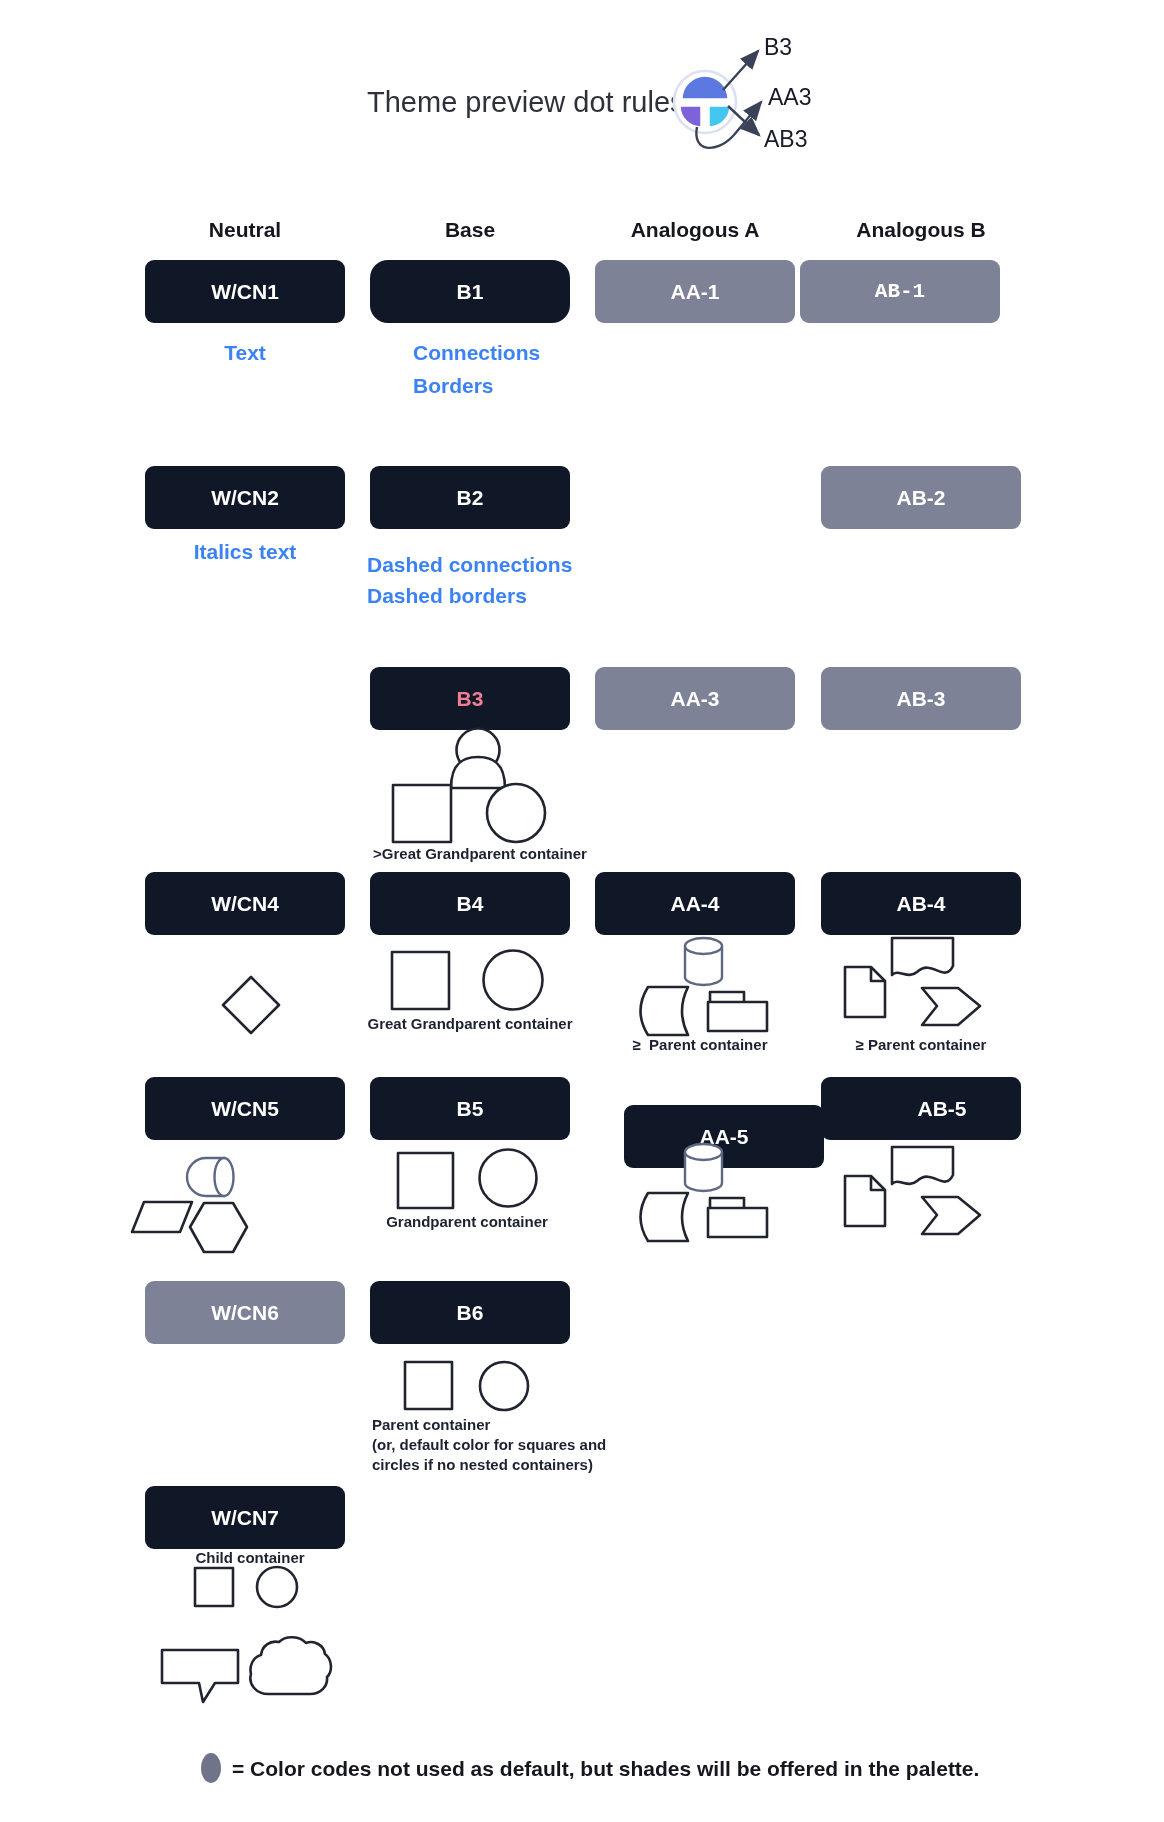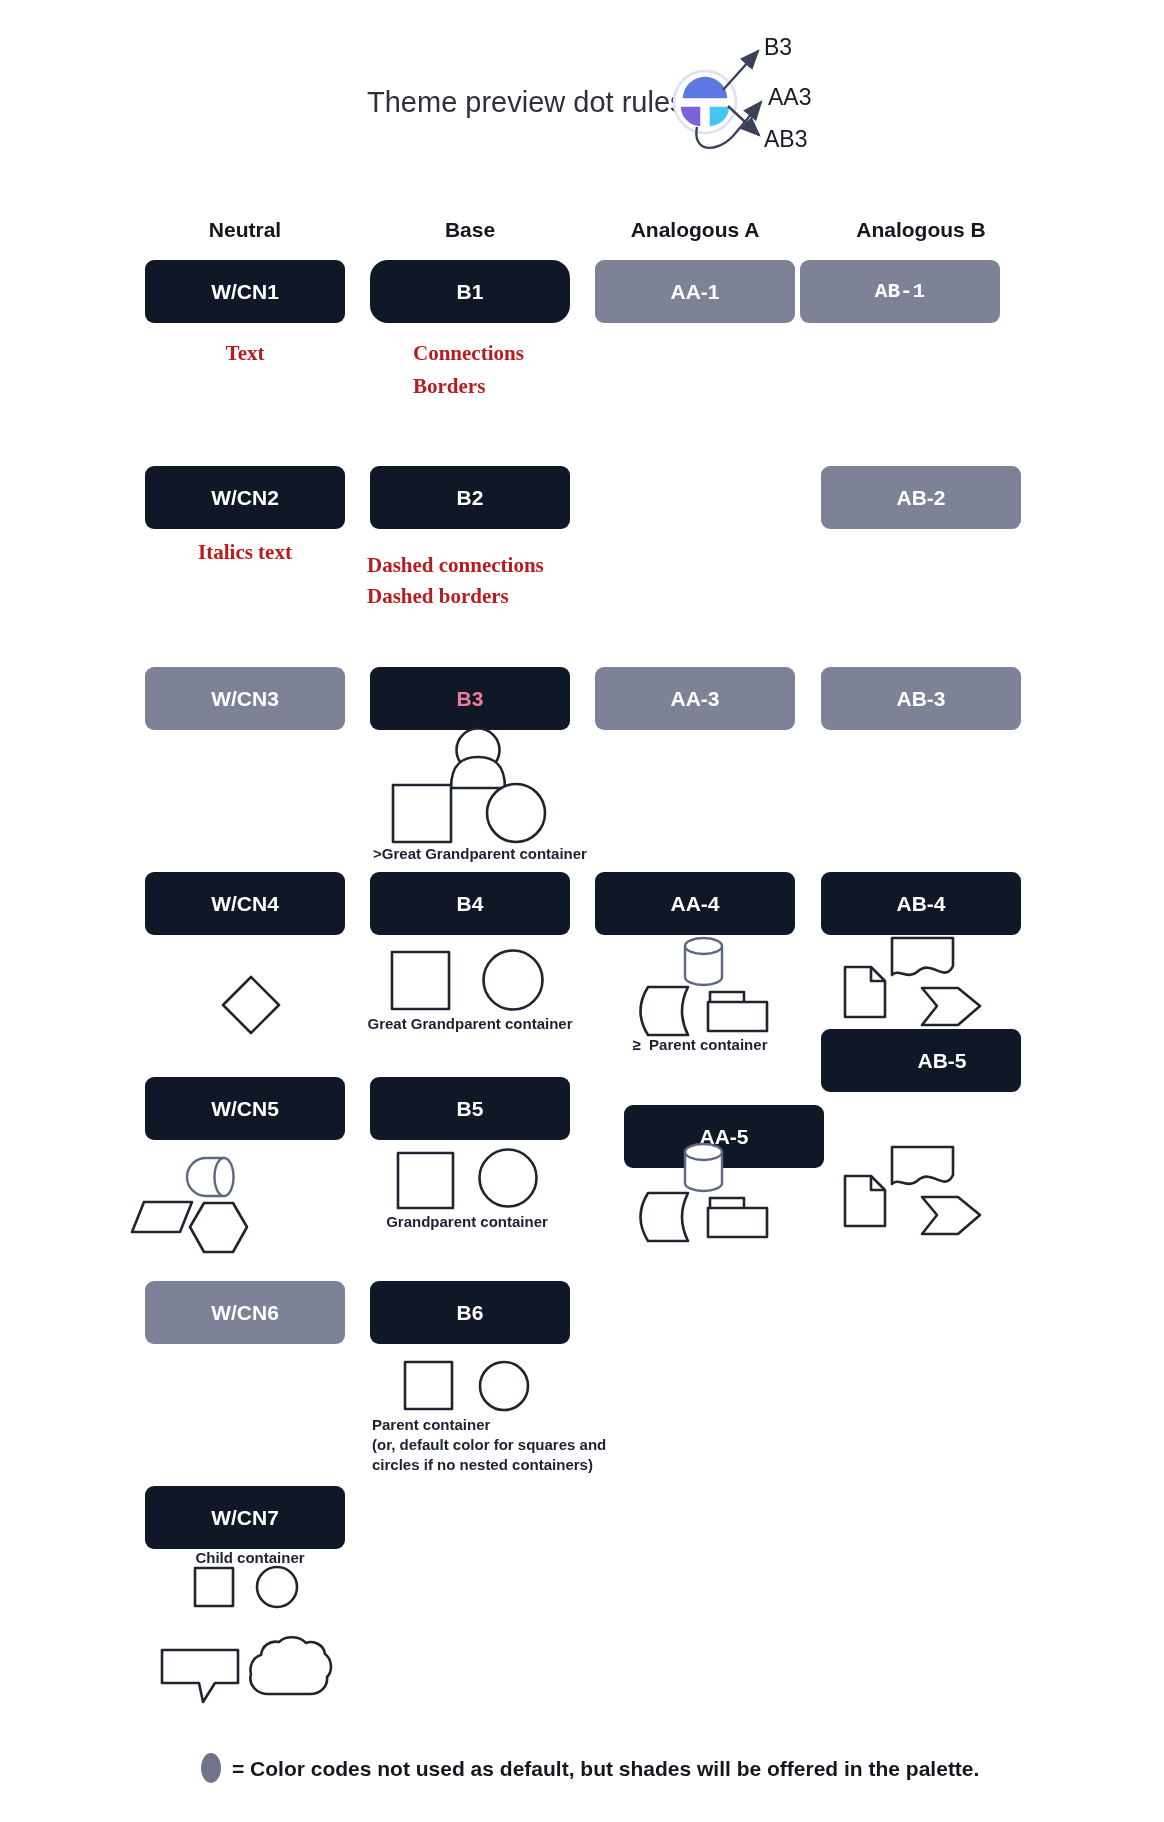--- a/index.html
+++ b/index.html
@@ -7,21 +7,21 @@
         font-family:"Liberation Sans",sans-serif;color:#15161e;}
   .abs{position:absolute;}
   #title{font-size:29px;font-weight:400;color:#2f313a;letter-spacing:0;}
   .dot-label{font-size:23px;font-weight:400;color:#181a26;}
   .col-head{width:200px;text-align:center;font-size:21px;font-weight:700;color:#15161e;}
   .btn{width:200px;height:63px;border-radius:9px;display:flex;align-items:center;justify-content:center;
        font-size:21px;font-weight:700;color:#ffffff;box-sizing:border-box;}
   .btn.dark{background:var(--dark,#101726);}
   .btn.gray{background:var(--gray,#7d8296);}
   .btn.pink-label{color:var(--pink,#ee7e98);}
-  .note{font-size:21px;font-weight:700;color:#b91c1c;font-family:Liberation Serif, serif;}
+  .note{font-size:21px;font-weight:700;color:#3b82f6;}
   .note.center{width:200px;text-align:center;}
   .slabel{font-size:15px;font-weight:700;color:#1d2130;}
   .slabel.center{text-align:center;}
   .keep-space{white-space:pre;}
   #footer-text{font-size:21px;font-weight:700;color:#15161e;}
   #legend-dot{width:20px;height:30px;border-radius:50%;background:var(--footer-dot,#6f7488);}
   svg{position:absolute;left:0;top:0;}
   .o{fill:#fff;stroke:var(--shape-stroke,#20242f);stroke-width:2.6;stroke-linejoin:round;}
   .cyl{fill:#fff;stroke:var(--cylinder-stroke,#5c6780);stroke-width:2.4;}
   .arrow{fill:none;stroke:var(--arrow,#3b4258);stroke-width:2.4;}
@@ -49,38 +49,37 @@
   <div class="abs note" style="left:413px;top:341px;">Connections</div>
   <div class="abs note" style="left:413px;top:374px;">Borders</div>
 
   <div class="abs btn dark" style="left:145px;top:466px;">W/CN2</div>
   <div class="abs btn dark" style="left:370px;top:466px;">B2</div>
   <div class="abs btn gray" style="left:821px;top:466px;">AB-2</div>
   <div class="abs note center" style="left:145px;top:540px;">Italics text</div>
   <div class="abs note" style="left:367px;top:553px;">Dashed connections</div>
   <div class="abs note" style="left:367px;top:584px;">Dashed borders</div>
 
-  <div class="abs btn gray" style="left:145px;top:667px;">W/CN3</div>
   <div class="abs btn dark pink-label" style="left:370px;top:667px;">B3</div>
   <div class="abs btn gray" style="left:595px;top:667px;">AA-3</div>
   <div class="abs btn gray" style="left:821px;top:667px;">AB-3</div>
   <div class="abs slabel center" style="left:370px;top:845px;width:220px;">&gt;Great Grandparent container</div>
 
   <div class="abs btn dark" style="left:145px;top:872px;">W/CN4</div>
   <div class="abs btn dark" style="left:370px;top:872px;">B4</div>
   <div class="abs btn dark" style="left:595px;top:872px;">AA-4</div>
   <div class="abs btn dark" style="left:821px;top:872px;">AB-4</div>
   <div class="abs slabel center" style="left:360px;top:1015px;width:220px;">Great Grandparent container</div>
   <div class="abs slabel center keep-space" style="left:595px;top:1036px;width:210px;">≥  Parent container</div>
   <div class="abs slabel center" style="left:816px;top:1036px;width:210px;">≥ Parent container</div>
 
   <div class="abs btn dark" style="left:145px;top:1077px;">W/CN5</div>
   <div class="abs btn dark" style="left:370px;top:1077px;">B5</div>
   <div class="abs btn dark" style="left:595px;top:1105px;margin-left:29px;">AA-5</div>
-  <div class="abs btn dark" style="left:821px;top:1029px;padding-left:42px;">AB-5</div>
+  <div class="abs btn dark" style="left:821px;top:1077px;padding-left:42px;">AB-5</div>
   <div class="abs slabel center" style="left:357px;top:1213px;width:220px;">Grandparent container</div>
 
   <div class="abs btn gray" style="left:145px;top:1281px;">W/CN6</div>
   <div class="abs btn dark" style="left:370px;top:1281px;">B6</div>
   <div class="abs slabel" style="left:372px;top:1416px;">Parent container</div>
   <div class="abs slabel" style="left:372px;top:1436px;">(or, default color for squares and</div>
   <div class="abs slabel" style="left:372px;top:1456px;">circles if no nested containers)</div>
 
   <div class="abs btn dark" style="left:145px;top:1486px;text-align:center;">W/CN7</div>
   <div class="abs slabel center" style="left:150px;top:1549px;width:200px;">Child container</div>

